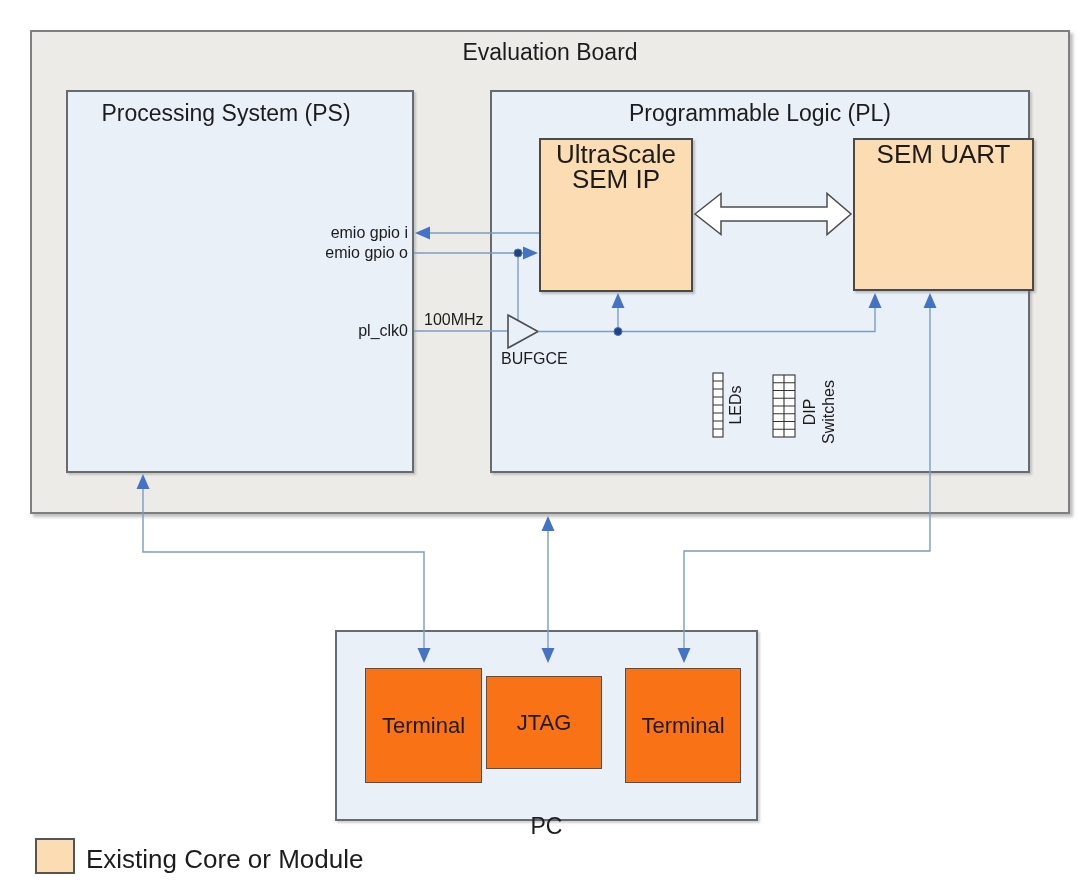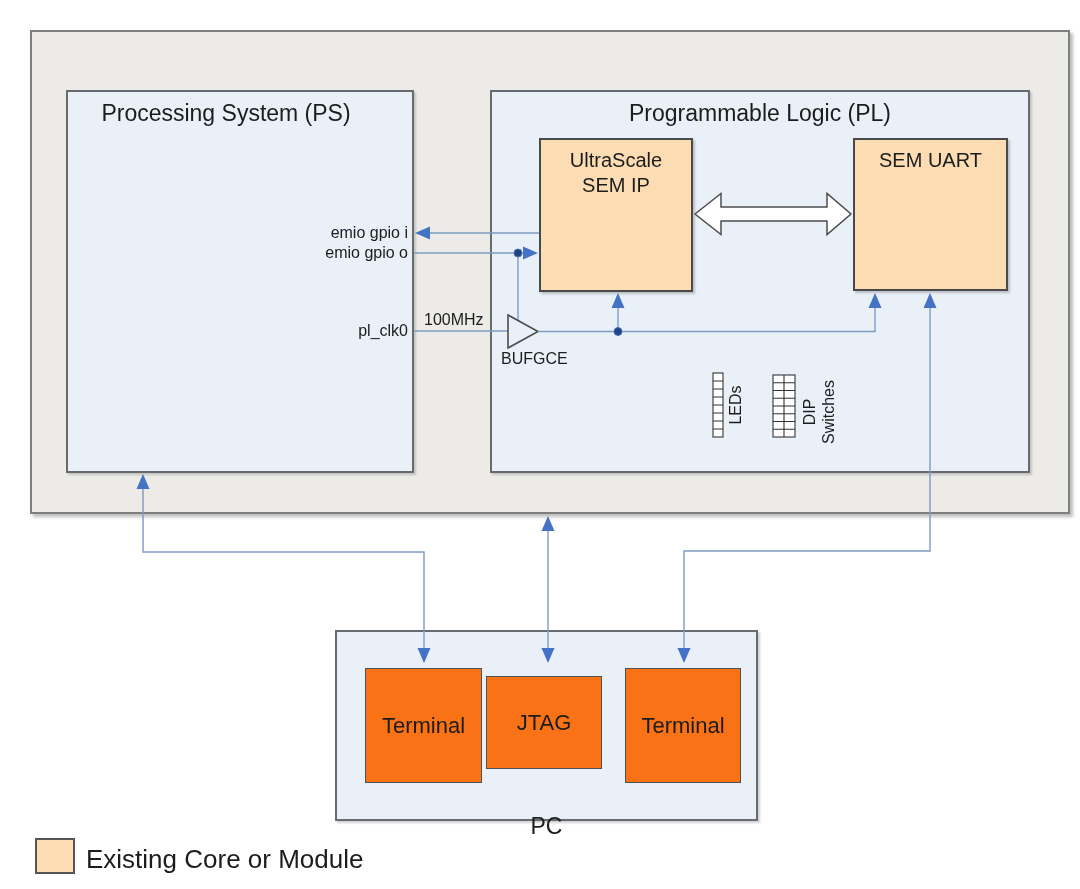--- a/index.html
+++ b/index.html
@@ -24,24 +24,24 @@
     background:#f97316;border:1.5px solid #4d5257;box-shadow:none;
     display:flex;align-items:center;justify-content:center;
     font-size:22px;
   }
   .t1{left:365px;top:668px;width:117px;height:115px;}
   .tj{left:486px;top:668px;width:116px;height:93px;margin-top:8px;}
   .t2{left:625px;top:668px;width:116px;height:115px;}
   .orange{
     background:#FBDCB3;border:2px solid #4a4a4a;
     box-shadow:2px 2px 2px rgba(120,120,120,.4);
-    text-align:center;font-size:20px;line-height:25px;padding-top:8px;
+    text-align:center;font-size:26px;line-height:25px;padding-top:2px;
   }
   .semip{left:539px;top:138px;width:154px;height:154px;}
-  .semuart{left:853px;top:138px;width:155px;height:153px;}
+  .semuart{left:853px;top:138px;width:181px;height:153px;}
   .lbl{position:absolute;white-space:nowrap;}
   .title{font-size:23px;text-align:center;}
   .tb-title{left:30px;top:39px;width:1040px;}
   .ps-title{left:58px;top:100px;width:336px;}
   .pl-title{left:490px;top:100px;width:540px;}
   .small{font-size:16px;line-height:18px;}
   .r{}
   .port-i{right:672px;top:224px;}
   .port-o{right:672px;top:244px;}
   .port-clk{right:672px;top:322px;}
@@ -77,20 +77,21 @@
   <div class="box inner t1">
     <span>Terminal</span>
   </div>
   <div class="box inner tj">
     <span>JTAG</span>
   </div>
   <div class="box inner t2">
     <span>Terminal</span>
   </div>
 
+  <div class="lbl title tb-title">Evaluation Board</div>
   <div class="lbl title ps-title">Processing System (PS)</div>
   <div class="lbl title pl-title">Programmable Logic (PL)</div>
   <div class="lbl small r port-i">emio gpio i</div>
   <div class="lbl small r port-o">emio gpio o</div>
   <div class="lbl small r port-clk">pl_clk0</div>
   <div class="lbl small mhz">100MHz</div>
   <div class="lbl small bufgce-lbl">BUFGCE</div>
   <div class="lbl small rot leds-lbl">LEDs</div>
   <div class="lbl small rot dip-lbl">
     <div>DIP</div>

